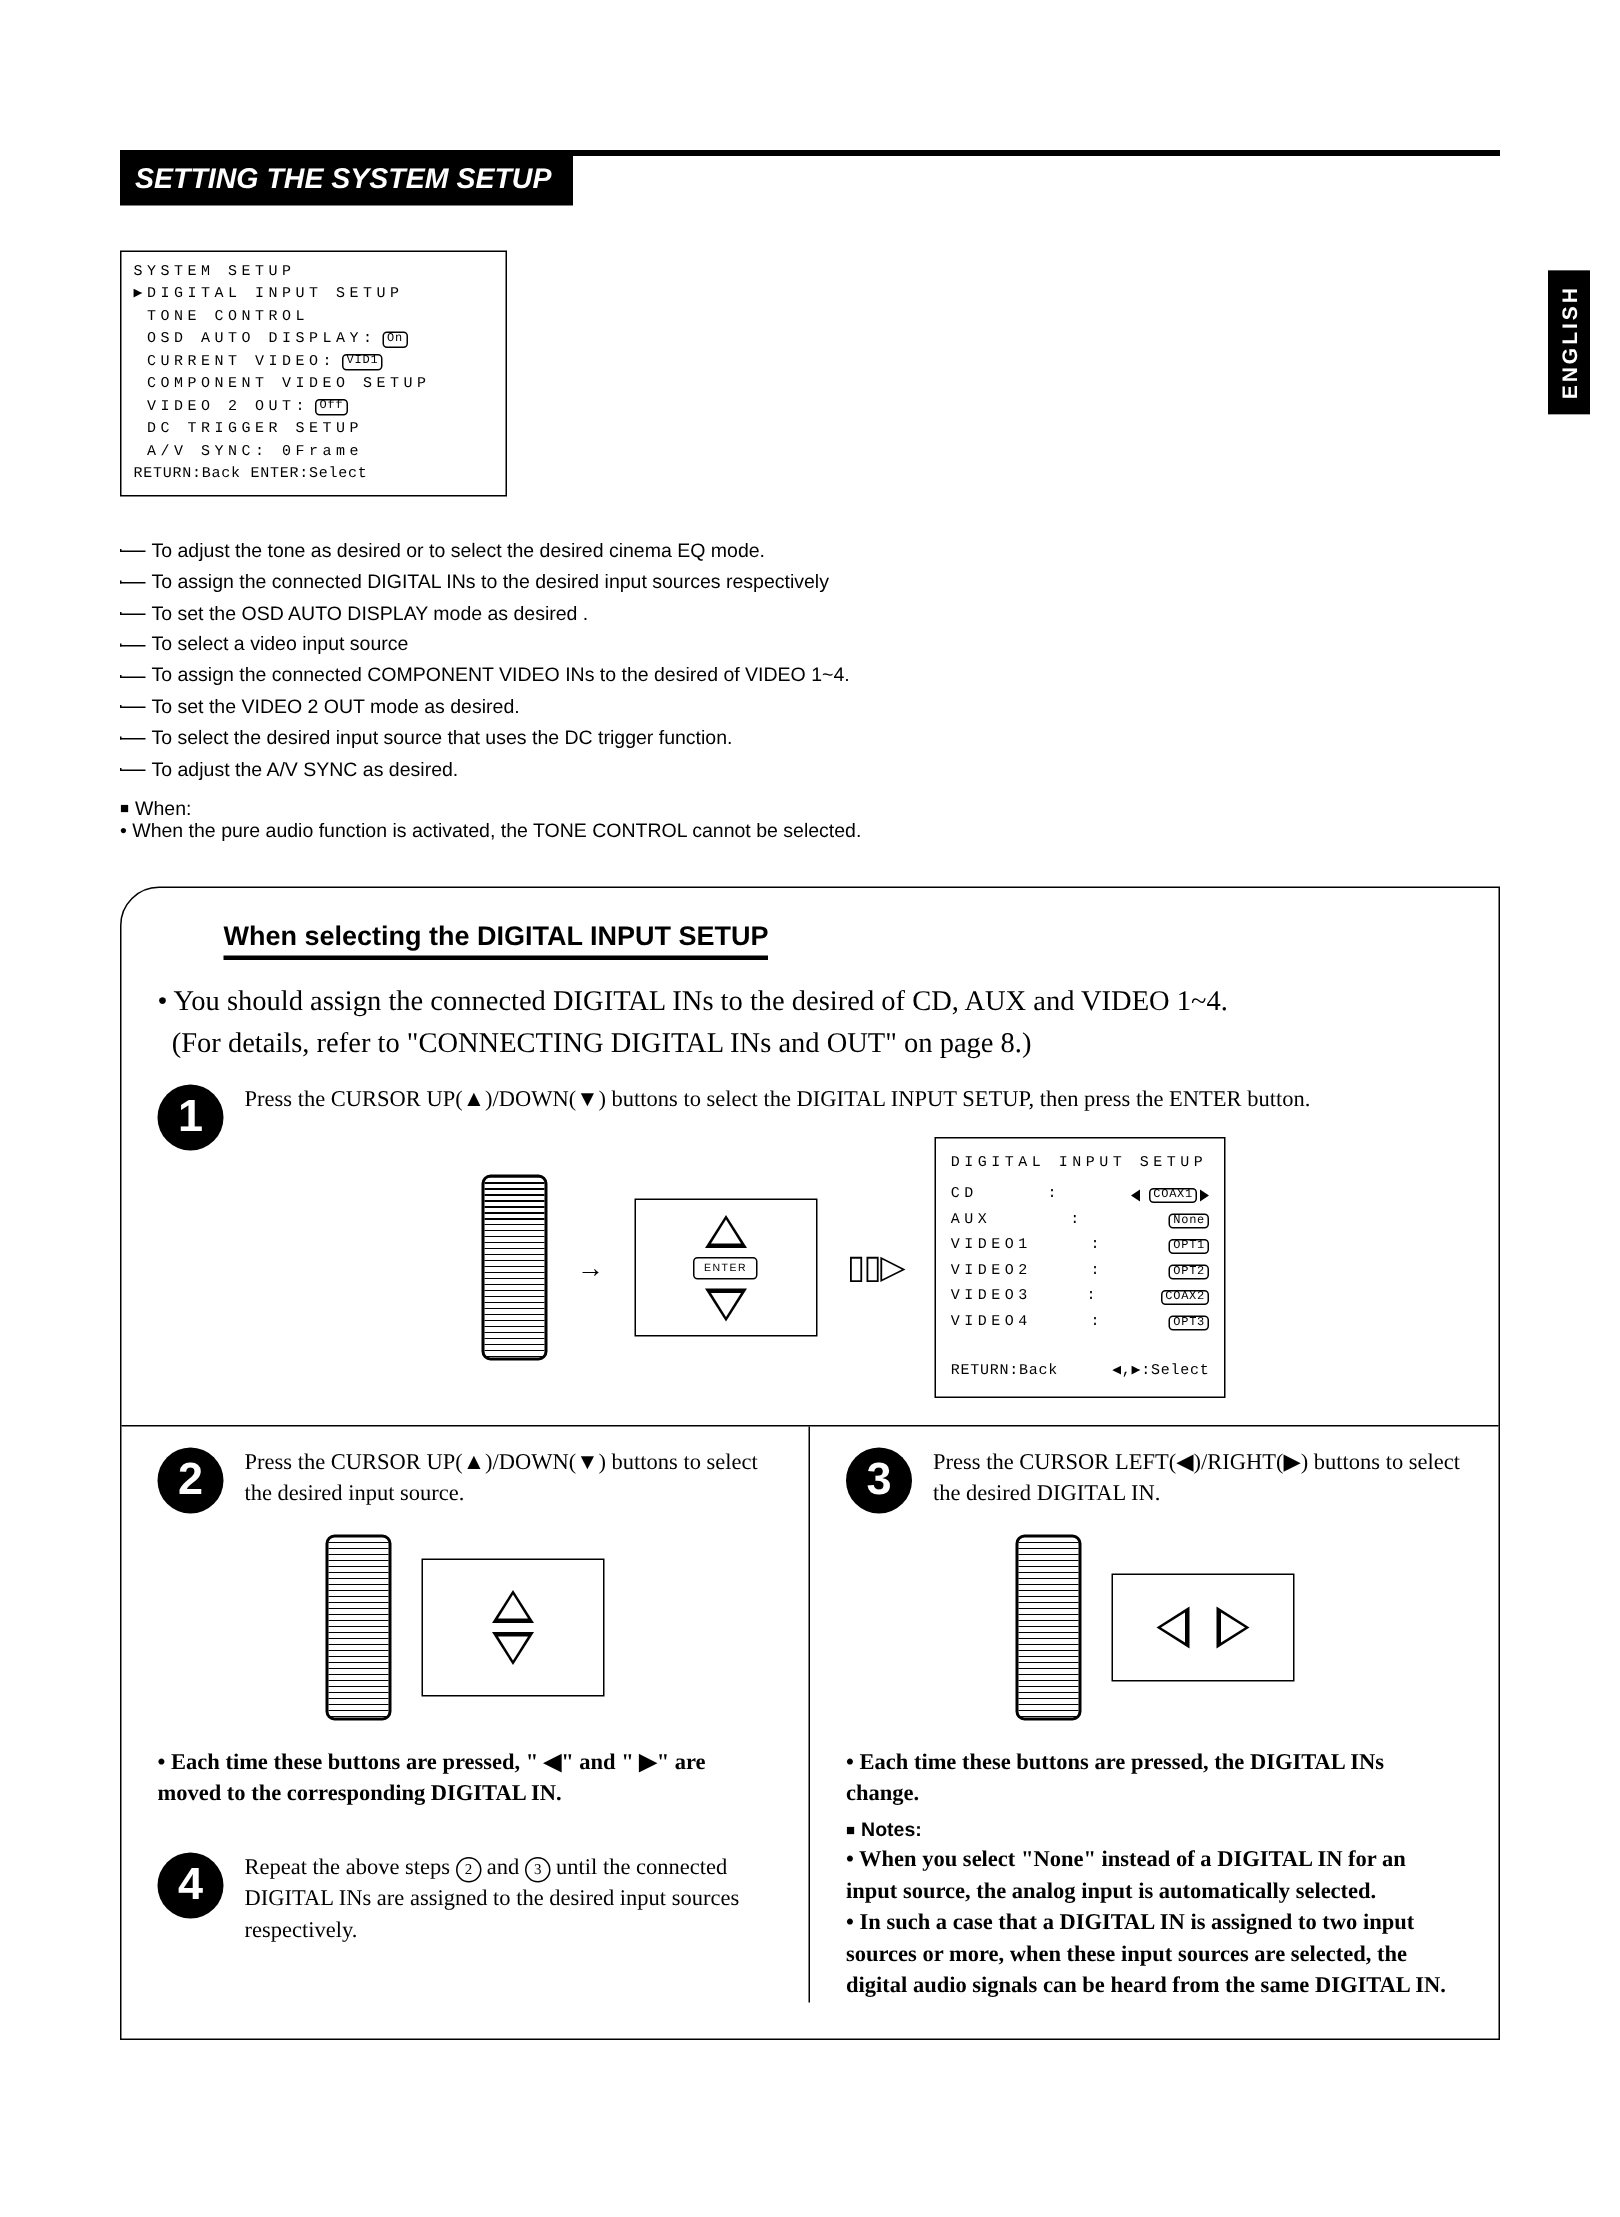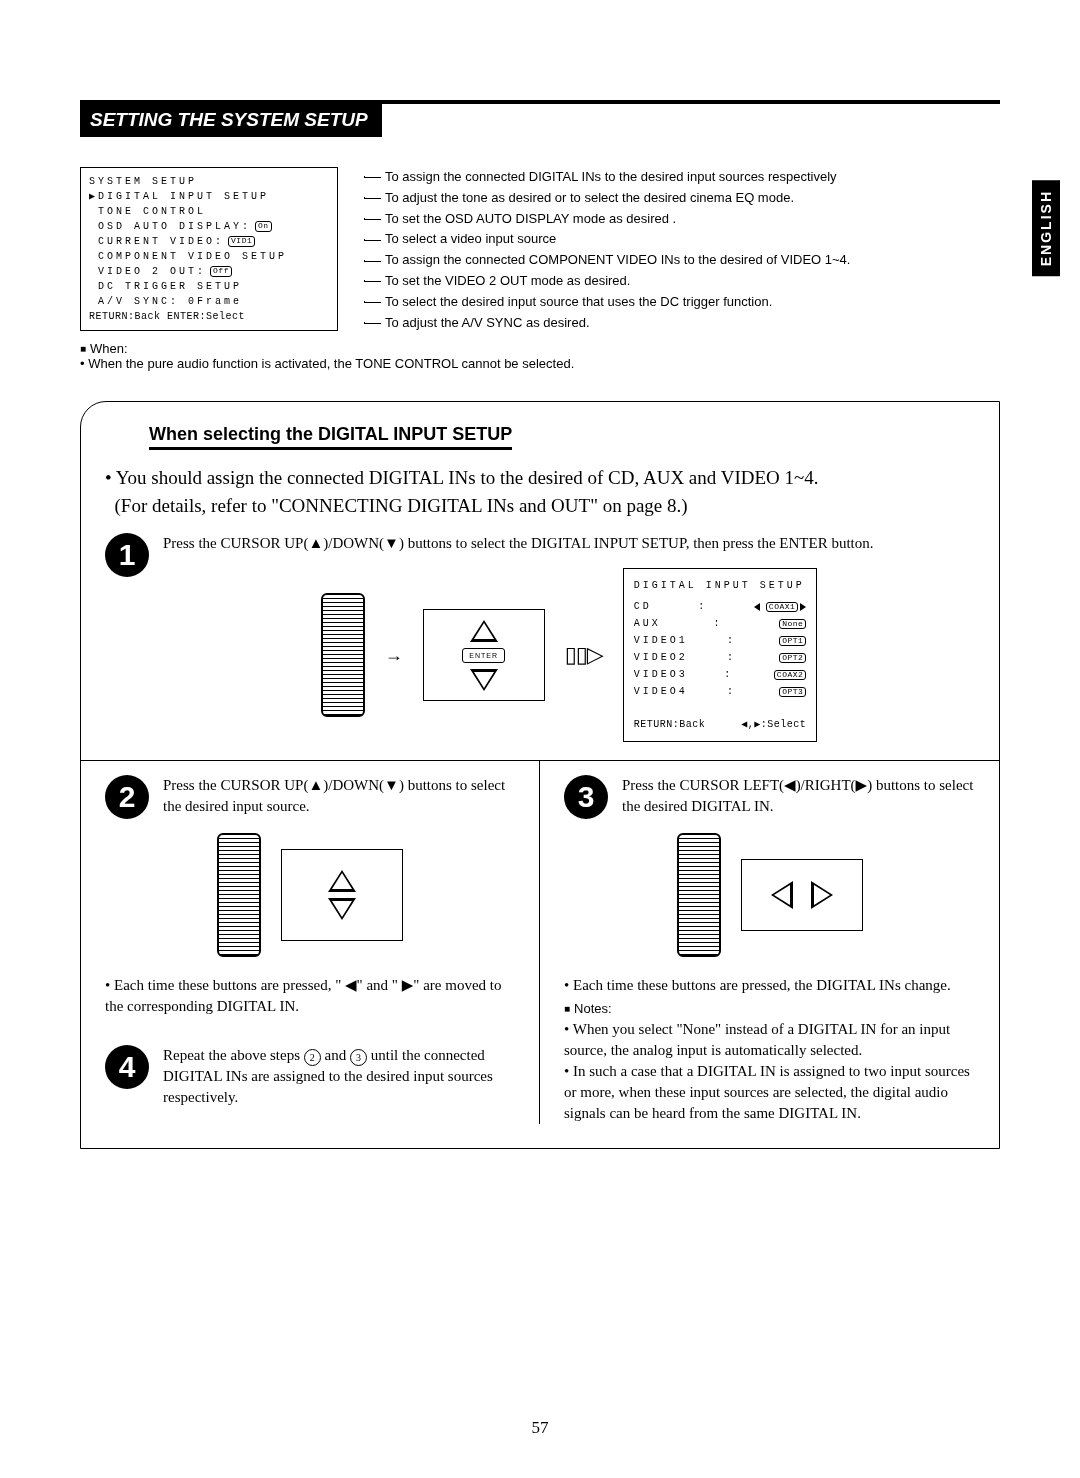--- a/index.html
+++ b/index.html
@@ -44,20 +44,21 @@
     font-size: 19px;
     padding: 6px 14px 6px 10px;
     margin-top: -1px;
     text-align: right;
   }
   .setup-row {
     display: flex;
     align-items: flex-start;
     gap: 26px;
     margin-bottom: 8px;
+    flex-direction: column;
   }
   .osd-box {
     border: 1.5px solid #000;
     padding: 6px 8px;
     font-family: "Courier New", monospace;
     font-size: 10px;
     letter-spacing: 3px;
     line-height: 1.5;
     width: 240px;
     flex-shrink: 0;
@@ -245,20 +246,21 @@
   .small-tri-l, .small-tri-r {
     width:0;height:0;border-style:solid;display:inline-block;
   }
   .small-tri-l{border-width:4px 6px 4px 0;border-color:transparent #000 transparent transparent;margin-right:2px;}
   .small-tri-r{border-width:4px 0 4px 6px;border-color:transparent transparent transparent #000;margin-left:2px;}
   .after-text {
     font-family: "Times New Roman", serif;
     font-size: 15px;
     margin-top: 18px;
     line-height: 1.4;
+    font-weight: bold;
   }
   .circ-num{
     display:inline-block;width:15px;height:15px;border:1px solid #000;border-radius:50%;
     font-size:10px;line-height:15px;text-align:center;vertical-align:middle;
   }
   .page-num {
     position:absolute;
     bottom: 40px;
     left:0;right:0;
     text-align:center;
@@ -286,25 +288,25 @@
       <div class="osd-line">&nbsp;<span class="osd-label">COMPONENT VIDEO SETUP</span></div>
       <div class="osd-line">&nbsp;<span class="osd-label">VIDEO 2 OUT:</span><span class="pill">Off</span></div>
       <div class="osd-line">&nbsp;<span class="osd-label">DC TRIGGER SETUP</span></div>
       <div class="osd-line">&nbsp;<span class="osd-label">A/V SYNC: 0Frame</span></div>
       <div class="osd-line osd-key">RETURN:Back ENTER:Select</div>
     </div>
 
     <div class="desc-list">
       <div class="desc-line">
           <span class="connector"></span>
+          <span>To adjust the tone as desired or to select the desired cinema EQ mode.</span>
+        </div>
+      <div class="desc-line">
+          <span class="connector"></span>
           <span>To assign the connected DIGITAL INs to the desired input sources respectively</span>
-        </div>
-      <div class="desc-line">
-          <span class="connector"></span>
-          <span>To adjust the tone as desired or to select the desired cinema EQ mode.</span>
         </div>
       <div class="desc-line">
           <span class="connector"></span>
           <span>To set the OSD AUTO DISPLAY mode as desired .</span>
         </div>
       <div class="desc-line">
           <span class="connector"></span>
           <span>To select a video input source</span>
         </div>
       <div class="desc-line">
@@ -446,14 +448,13 @@
         <div class="after-text">
           <div>• Each time these buttons are pressed, the DIGITAL INs change.</div>
           <div class="sq" style="font-family:Arial;font-size:13px;margin-top:4px;">Notes:</div>
           <div>• When you select "None" instead of a DIGITAL IN for an input source, the analog input is automatically selected.</div>
           <div>• In such a case that a DIGITAL IN is assigned to two input sources or more, when these input sources are selected, the digital audio signals can be heard from the same DIGITAL IN.</div>
         </div>
       </div>
     </div>
   </div>
 
-  <div class="page-num">57</div>
 </div>
 
 </body></html>

